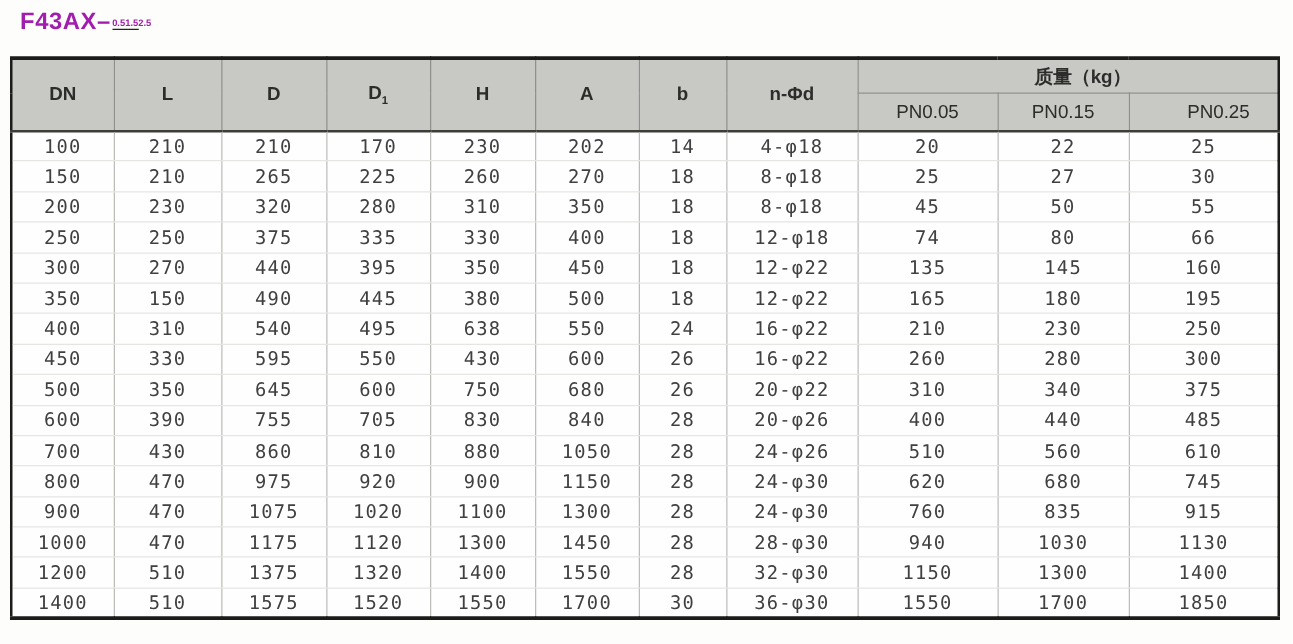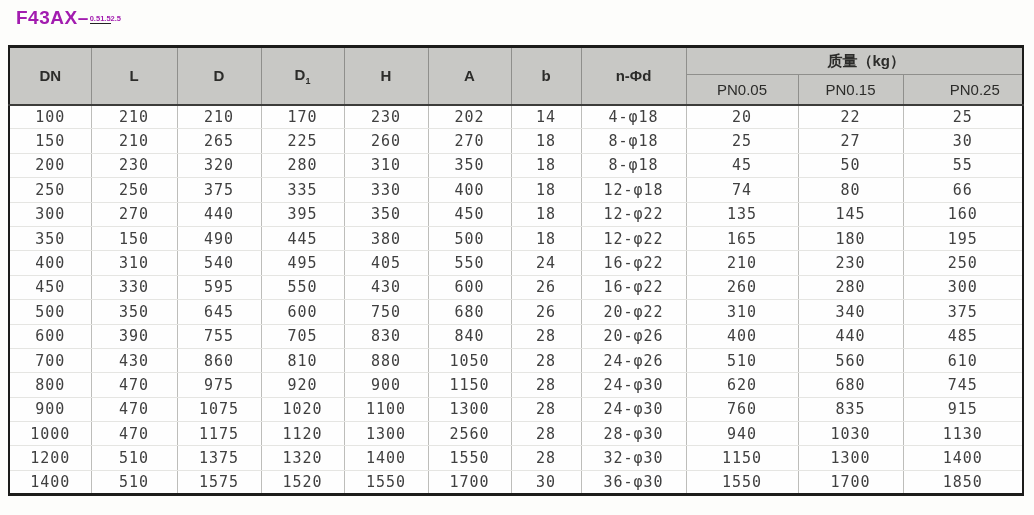--- a/index.html
+++ b/index.html
@@ -186,21 +186,21 @@
           <td>12-φ22</td>
           <td>165</td>
           <td>180</td>
           <td>195</td>
         </tr>
         <tr>
           <td>400</td>
           <td>310</td>
           <td>540</td>
           <td>495</td>
-          <td>405</td>
+          <td>638</td>
           <td>550</td>
           <td>24</td>
           <td>16-φ22</td>
           <td>210</td>
           <td>230</td>
           <td>250</td>
         </tr>
         <tr>
           <td>450</td>
           <td>330</td>
@@ -278,21 +278,21 @@
           <td>760</td>
           <td>835</td>
           <td>915</td>
         </tr>
         <tr>
           <td>1000</td>
           <td>470</td>
           <td>1175</td>
           <td>1120</td>
           <td>1300</td>
-          <td>2560</td>
+          <td>1450</td>
           <td>28</td>
           <td>28-φ30</td>
           <td>940</td>
           <td>1030</td>
           <td>1130</td>
         </tr>
         <tr>
           <td>1200</td>
           <td>510</td>
           <td>1375</td>

